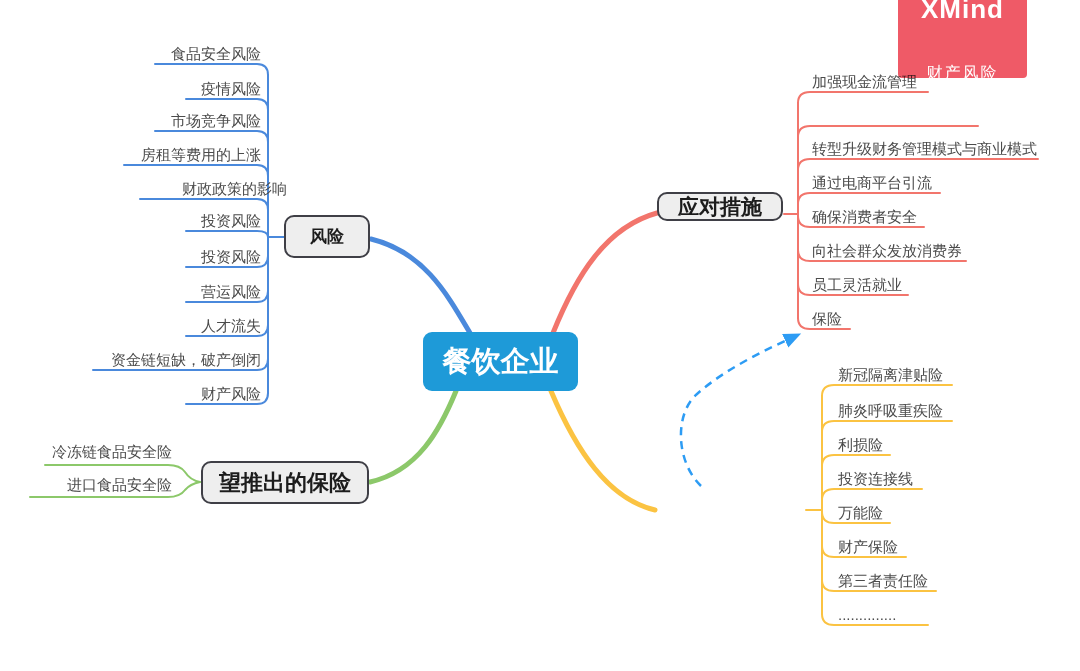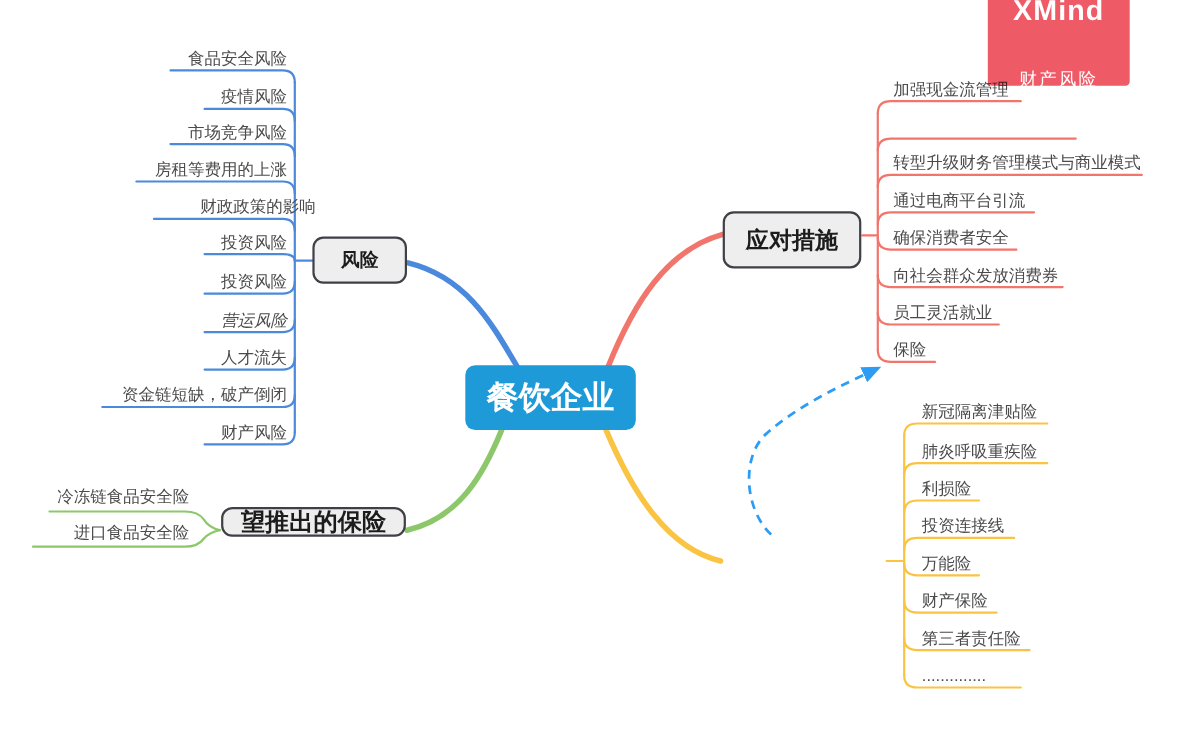--- a/index.html
+++ b/index.html
@@ -113,31 +113,31 @@
       <path d="M45,465 H168 Q180,465 185,472 Q190,480 200,482"></path>
       <path d="M30,497 H168 Q180,497 185,490 Q190,484 200,482"></path>
     </g>
 
     <path d="M701,486 C676,462 674,414 697,394 C725,369 765,350 800,334" fill="none" stroke-width="2.5" stroke-dasharray="8 6" style="stroke:var(--relationship-blue)" marker-end="url(#arrowhead)"></path>
   </svg>
 
   <div class="root-node" style="left:423px;top:332px;width:155px;height:59px;font-size:29px;">餐饮企业</div>
 
   <div class="node" style="left:284px;top:215px;width:86px;height:43px;font-size:17px;">风险</div>
-  <div class="node" style="left:657px;top:192px;width:126px;height:52px;font-size:21px;">应对措施</div>
-  <div class="node" style="left:201px;top:461px;width:168px;height:27px;font-size:22px;">望推出的保险</div>
+  <div class="node" style="left:657px;top:192px;width:126px;height:29px;font-size:21px;">应对措施</div>
+  <div class="node" style="left:201px;top:461px;width:168px;height:43px;font-size:22px;">望推出的保险</div>
 
   <div class="topic" style="right:819px;top:45px;">食品安全风险</div>
   <div class="topic" style="right:819px;top:80px;">疫情风险</div>
   <div class="topic" style="right:819px;top:112px;">市场竞争风险</div>
   <div class="topic" style="right:819px;top:146px;">房租等费用的上涨</div>
   <div class="topic" style="right:793px;top:180px;">财政政策的影响</div>
   <div class="topic" style="right:819px;top:212px;">投资风险</div>
   <div class="topic" style="right:819px;top:248px;">投资风险</div>
-  <div class="topic" style="right:819px;top:283px;font-style:italic;">营运风险</div>
+  <div class="topic" style="right:819px;top:283px;">营运风险</div>
   <div class="topic" style="right:819px;top:317px;">人才流失</div>
   <div class="topic" style="right:819px;top:351px;">资金链短缺，破产倒闭</div>
   <div class="topic" style="right:819px;top:385px;">财产风险</div>
 
   <div class="topic" style="left:812px;top:73px;">加强现金流管理</div>
   <div class="topic" style="left:812px;top:140px;">转型升级财务管理模式与商业模式</div>
   <div class="topic" style="left:812px;top:174px;">通过电商平台引流</div>
   <div class="topic" style="left:812px;top:208px;">确保消费者安全</div>
   <div class="topic" style="left:812px;top:242px;">向社会群众发放消费券</div>
   <div class="topic" style="left:812px;top:276px;">员工灵活就业</div>

